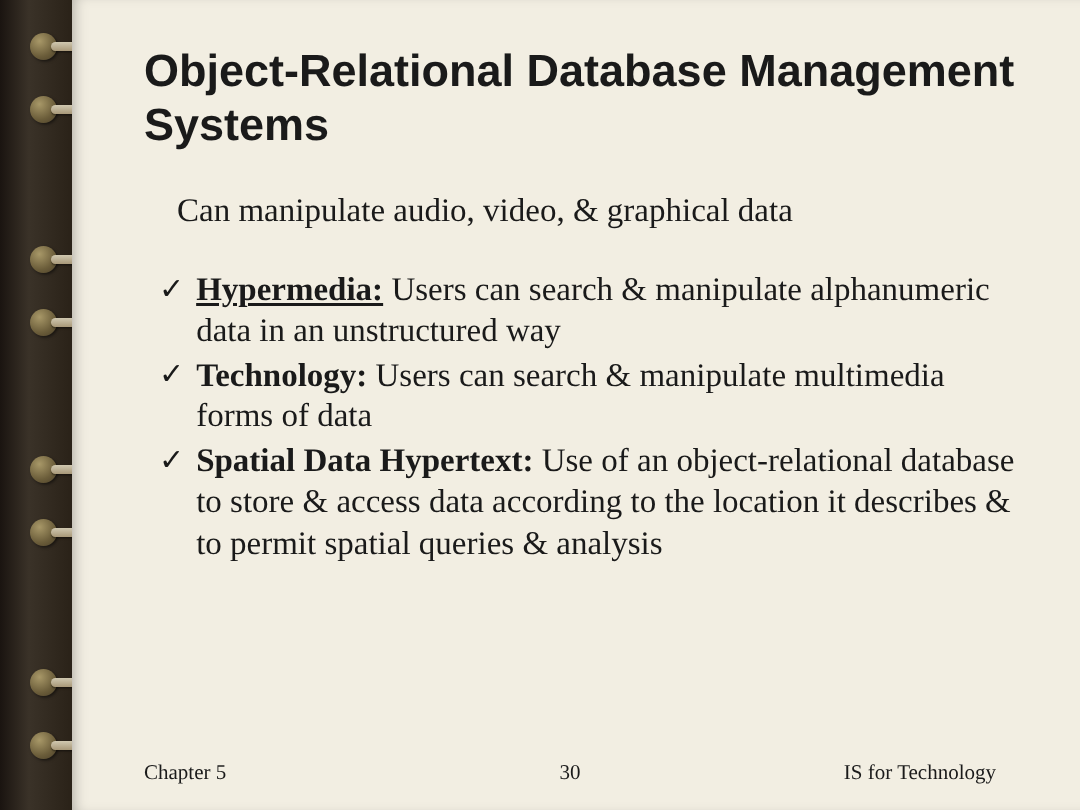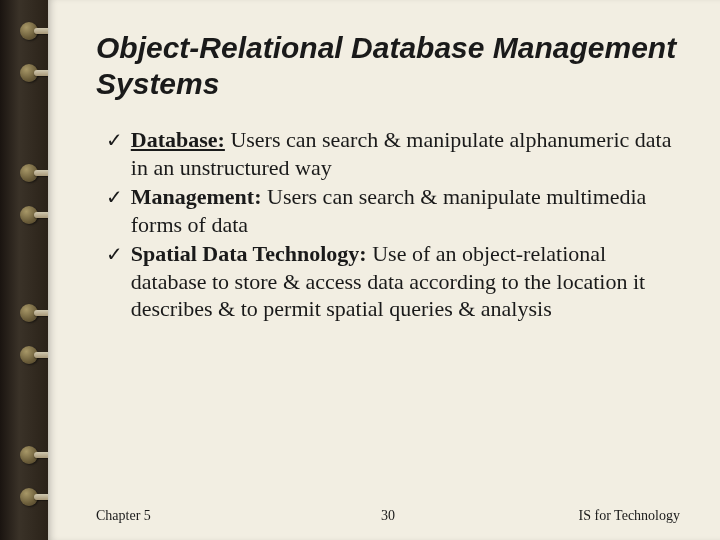--- a/index.html
+++ b/index.html
@@ -56,21 +56,20 @@
     background: #f2eee2;
     padding: 30px 40px 20px 48px;
     box-shadow: inset 6px 0 10px -6px rgba(0,0,0,0.35);
   }
   .title {
     font-family: Arial, Helvetica, sans-serif;
     font-size: 30px;
     color: #1a1a1a;
     line-height: 1.2;
     margin-bottom: 24px;
-    font-style: italic;
   }
   .subtitle {
     font-size: 22px;
     color: #1a1a1a;
     margin: 0 0 24px 22px;
     line-height: 1.3;
   }
   .bullets {
     margin-left: 10px;
   }
@@ -96,21 +95,21 @@
   .term {
     font-weight: bold;
   }
   .term.u {
     text-decoration: underline;
   }
   .footer {
     position: absolute;
     bottom: 16px;
     left: 48px;
-    right: 40px;
+    right: 56px;
     display: flex;
     justify-content: space-between;
     font-size: 14px;
     color: #1a1a1a;
     align-items: flex-end;
   }
   .footer-center {
     position: absolute;
     left: 50%;
     transform: translateX(-50%);
@@ -125,33 +124,34 @@
     <div class="ring" style="top: 160px;"></div>
     <div class="ring" style="top: 202px;"></div>
     <div class="ring" style="top: 300px;"></div>
     <div class="ring" style="top: 342px;"></div>
     <div class="ring" style="top: 442px;"></div>
     <div class="ring" style="top: 484px;"></div>
   </div>
 
 <div class="page">
   <h1 class="title">Object-Relational Database Management Systems</h1>
+  <p class="subtitle">Can manipulate audio, video, &amp; graphical data</p>
 
   <div class="bullets">
       <div class="bullet-item">
         <span class="check">✓</span>
-        <span class="bullet-text"><span class="term u">Database:</span><span> Users can search &amp; manipulate alphanumeric data in an unstructured way</span></span>
+        <span class="bullet-text"><span class="term u">Hypermedia:</span><span> Users can search &amp; manipulate alphanumeric data in an unstructured way</span></span>
       </div>
       <div class="bullet-item">
         <span class="check">✓</span>
-        <span class="bullet-text"><span class="term">Management:</span><span> Users can search &amp; manipulate multimedia forms of data</span></span>
+        <span class="bullet-text"><span class="term">Technology:</span><span> Users can search &amp; manipulate multimedia forms of data</span></span>
       </div>
       <div class="bullet-item">
         <span class="check">✓</span>
-        <span class="bullet-text"><span class="term">Spatial Data Technology:</span><span> Use of an object-relational database to store &amp; access data according to the location it describes &amp; to permit spatial queries &amp; analysis</span></span>
+        <span class="bullet-text"><span class="term">Spatial Data Hypertext:</span><span> Use of an object-relational database to store &amp; access data according to the location it describes &amp; to permit spatial queries &amp; analysis</span></span>
       </div>
     </div>
 
   <div class="footer">
     <span>Chapter 5</span>
     <span class="footer-center">30</span>
     <span>IS for Technology</span>
   </div>
 </div>
 

